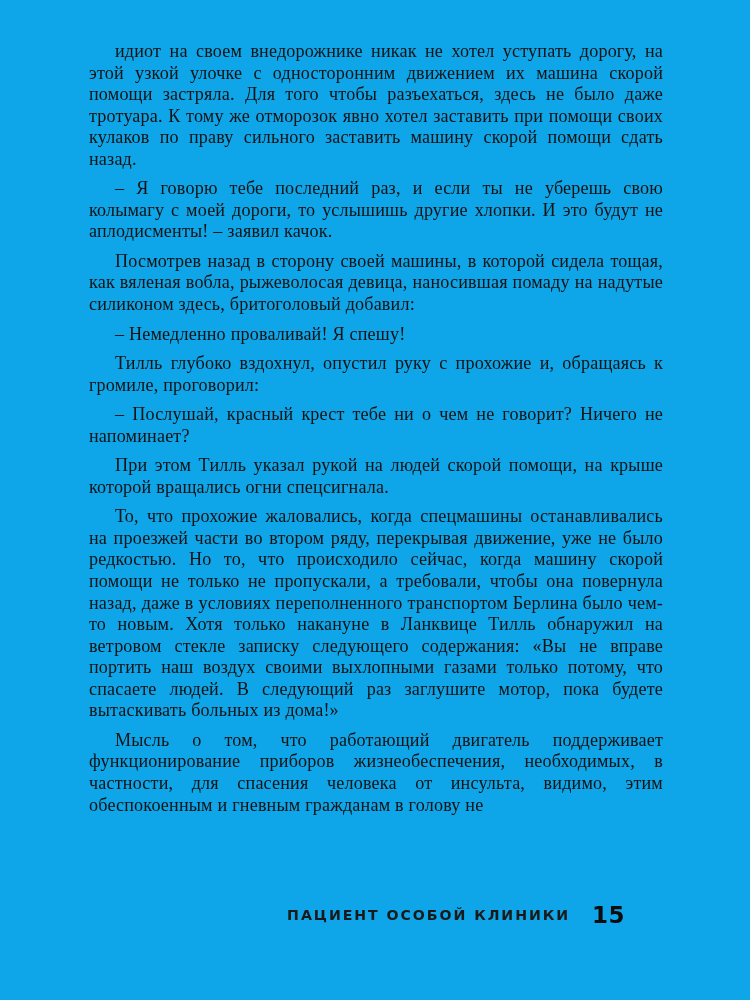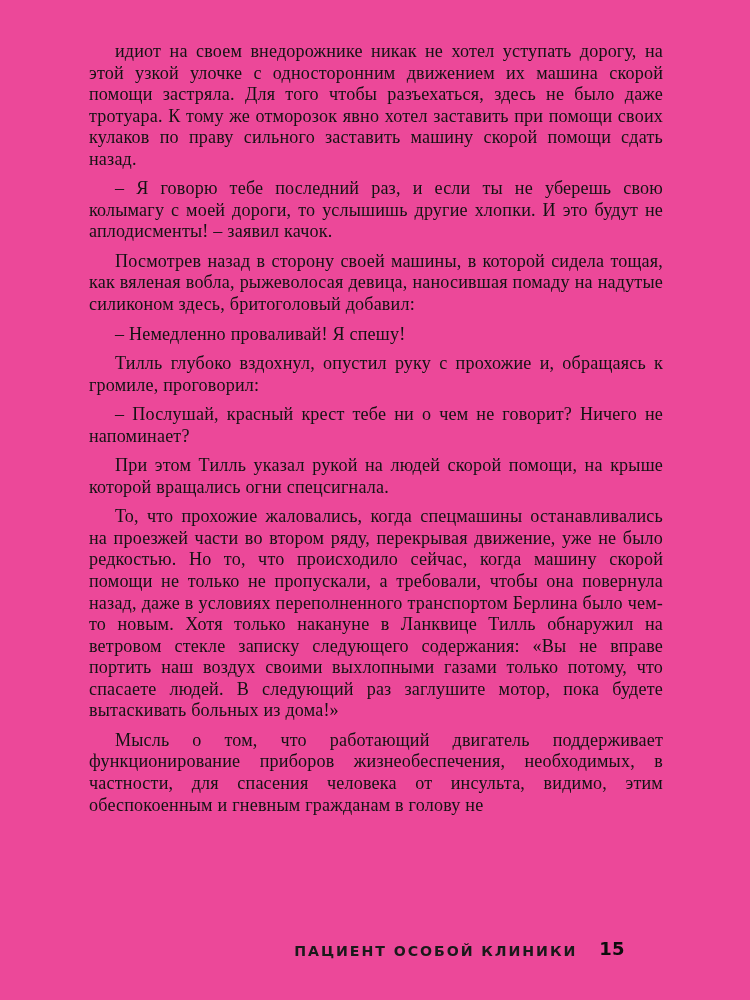--- a/index.html
+++ b/index.html
@@ -16,21 +16,21 @@
     color: #111111;
     position: relative;
   }
 
   .page {
     position: absolute;
     left: 0;
     top: 0;
     width: 750px;
     height: 1000px;
-    background: #ec4899;
+    background: #0ea5e9;
   }
 
   .text-block {
     position: absolute;
     left: 89px;
     top: 41px;
     width: 574px;
   }
 
   .para {
@@ -48,41 +48,41 @@
 
   .para + .para {
     margin-top: 8px;
   }
 
   
 
   .footer {
     position: absolute;
     left: 89px;
-    top: 938px;
+    top: 902px;
     width: 536px;
     display: flex;
     justify-content: flex-end;
-    align-items: flex-end;
+    align-items: center;
     gap: 22px;
   }
 
   .running-head {
     font-family: "DejaVu Sans", "Liberation Sans", sans-serif;
     font-size: 14.2px;
     font-weight: 700;
     letter-spacing: 0.135em;
     color: #1a1a1a;
     text-transform: uppercase;
     white-space: nowrap;
   }
 
   .page-number {
     font-family: "DejaVu Sans", "Liberation Sans", sans-serif;
-    font-size: 18px;
+    font-size: 23px;
     font-weight: 700;
     letter-spacing: 0.02em;
     color: #0d0d0d;
     white-space: nowrap;
   }
 </style>
 </head>
 <body>
 
 <div class="page">

